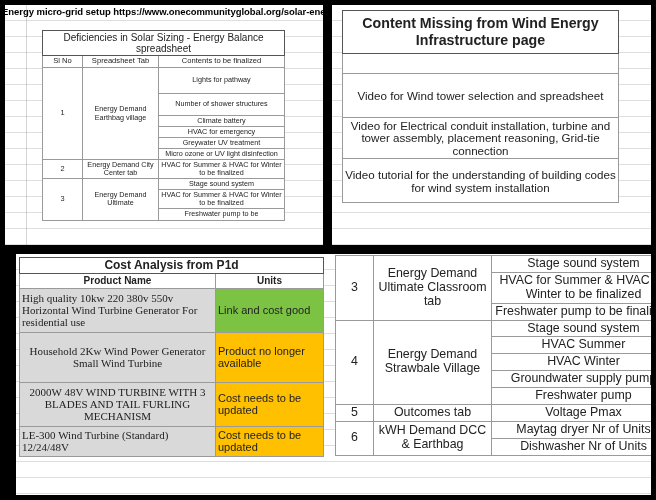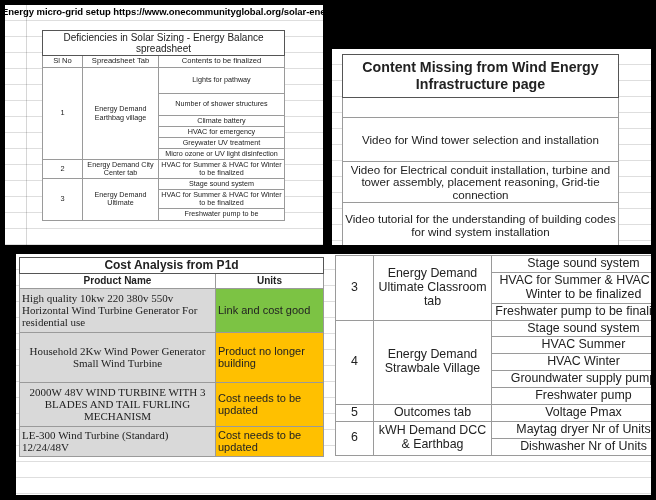--- a/index.html
+++ b/index.html
@@ -15,21 +15,21 @@
     position: relative;
     width: 656px; height: 500px;
     background: #000;
   }
   .panel {
     position: absolute;
     background: #ffffff;
     overflow: hidden;
   }
   .p-tl { left: 5px;   top: 5px;   width: 318px; height: 240px; }
-  .p-tr { left: 332px; top: 5px;   width: 319px; height: 196px; margin-top: 44px; }
+  .p-tr { left: 332px; top: 5px;   width: 319px; height: 240px; }
   .p-bl { left: 16px;   top: 254px; width: 318px; height: 241px; }
   .p-br { left: 332px; top: 254px; width: 319px; height: 241px; }
 
   
   .sheetbg {
     position: absolute; inset: 0;
     background-image: repeating-linear-gradient(
         to bottom,
         rgba(0,0,0,0) 0px,
         rgba(0,0,0,0) 15px,
@@ -211,21 +211,21 @@
 
     <table class="sheet tbl-tr">
       <tbody>
         <tr>
           <td class="hdr-title">Content Missing from Wind Energy Infrastructure page</td>
         </tr>
         <tr>
           <td class="ctr empty"></td>
         </tr>
         <tr>
-          <td class="ctr" style="height:44px">Video for Wind tower selection and installation</td>
+          <td class="ctr" style="height:44px">Video for Wind tower selection and spreadsheet</td>
         </tr>
         <tr>
           <td class="ctr">Video for Electrical conduit installation, turbine and tower assembly, placement reasoning, Grid-tie connection</td>
         </tr>
         <tr>
           <td class="ctr" style="height:44px">Video tutorial for the understanding of building codes for wind system installation</td>
         </tr>
       </tbody>
     </table>
   </div>
@@ -246,21 +246,21 @@
           <td class="hdr-col">Product Name</td>
           <td class="hdr-col">Units</td>
         </tr>
 
         <tr>
           <td class="prod lft" style="height:44px">High quality 10kw 220 380v 550v Horizontal Wind Turbine Generator For residential use</td>
           <td class="st-green lft">Link and cost good</td>
         </tr>
         <tr>
           <td class="prod ctr" style="height:50px">Household 2Kw Wind Power Generator Small Wind Turbine</td>
-          <td class="st-orange lft">Product no longer building</td>
+          <td class="st-orange lft">Product no longer available</td>
         </tr>
         <tr>
           <td class="prod ctr" style="height:44px">2000W 48V WIND TURBINE WITH 3 BLADES AND TAIL FURLING MECHANISM</td>
           <td class="st-orange lft">Cost needs to be updated</td>
         </tr>
         <tr>
           <td class="prod lft" style="height:30px">LE-300 Wind Turbine (Standard) 12/24/48V</td>
           <td class="st-orange lft">Cost needs to be updated</td>
         </tr>
       </tbody>

